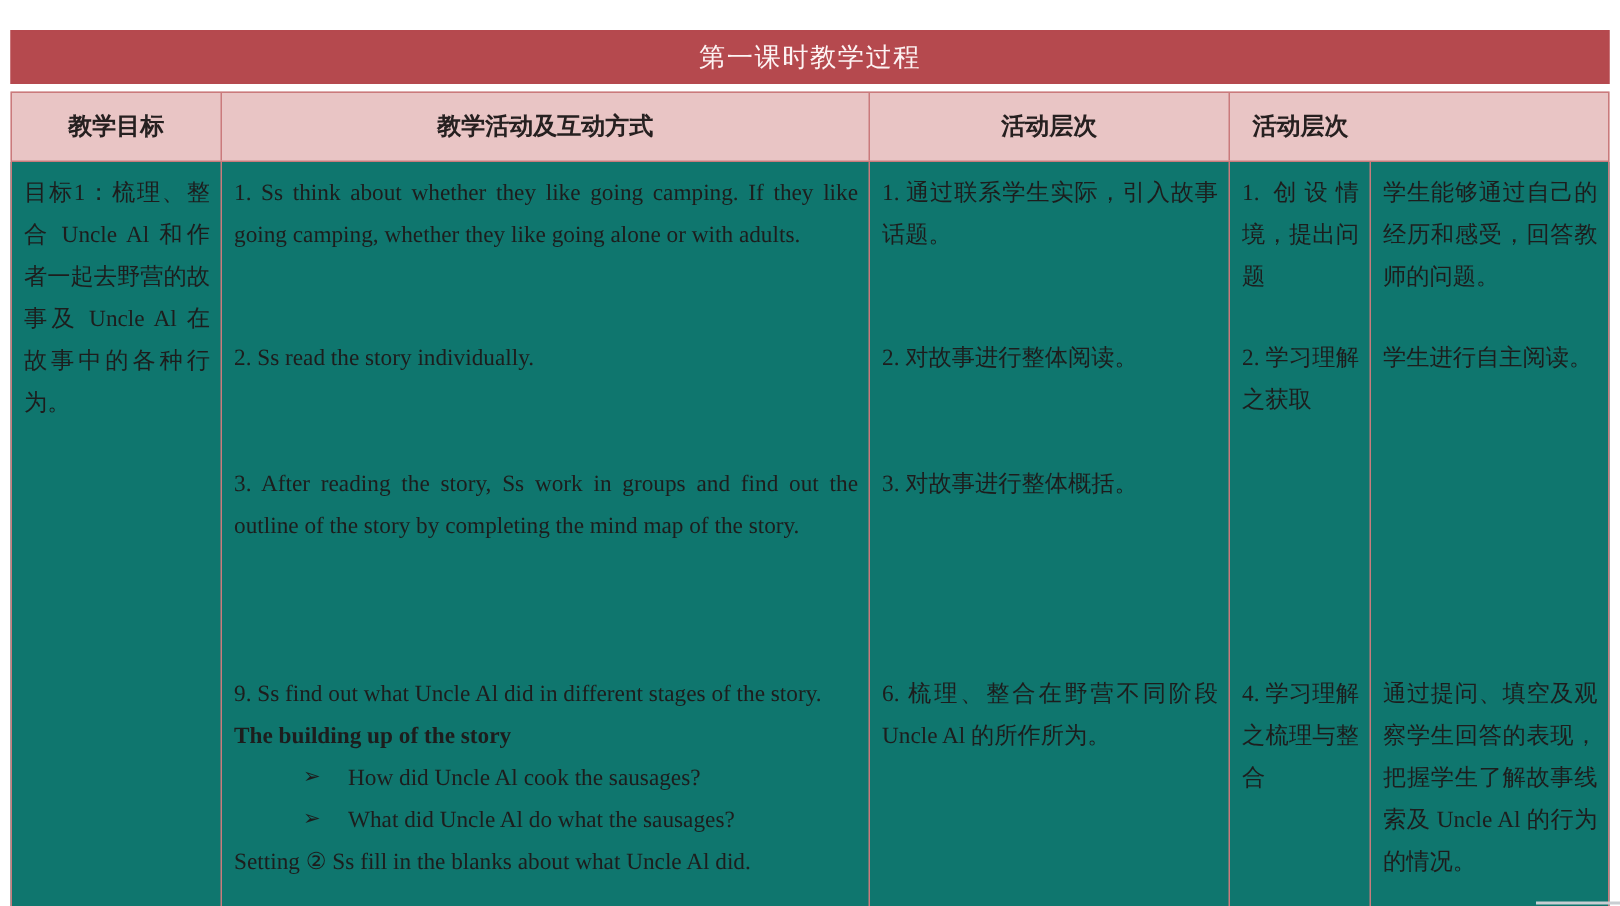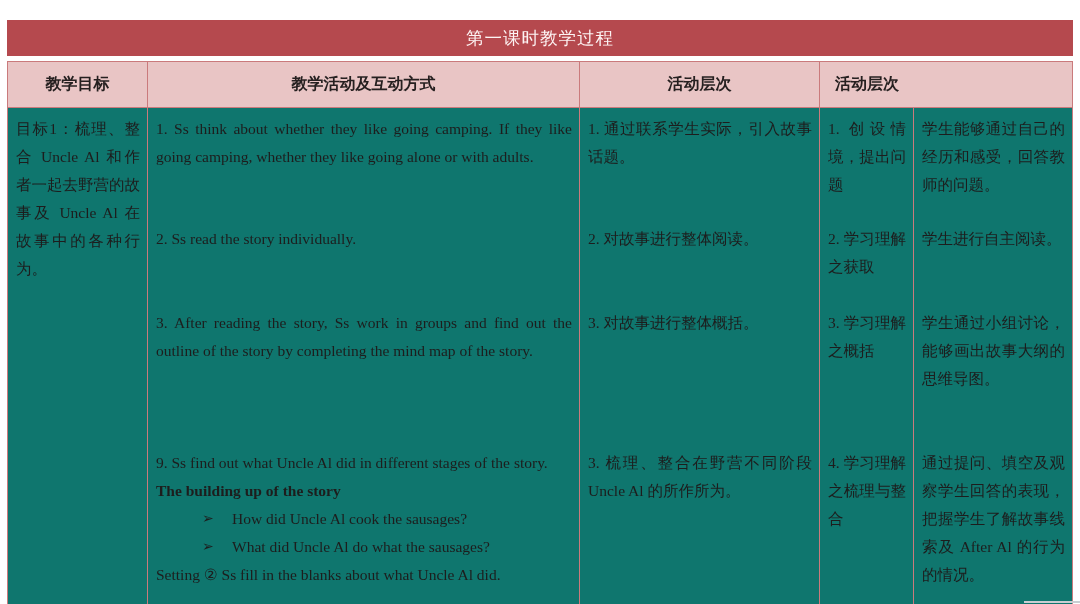--- a/index.html
+++ b/index.html
@@ -102,33 +102,31 @@
           <span>What did Uncle Al do what the sausages?</span>
         </div>
         <div>Setting ② Ss fill in the blanks about what Uncle Al did.</div>
       </div>
     </div>
 
     <div class="bcell">
       <div class="it p1">1. 通过联系学生实际，引入故事话题。</div>
       <div class="it p2">2. 对故事进行整体阅读。</div>
       <div class="it p3">3. 对故事进行整体概括。</div>
-      <div class="it p4">3. 梳理、整合在野营不同阶段 Uncle Al 的所作所为。</div>
+      <div class="it p4">6. 梳理、整合在野营不同阶段 Uncle Al 的所作所为。</div>
     </div>
 
     <div class="bcell">
       <div class="it p1">1. 创设情境，提出问题</div>
       <div class="it p2">2. 学习理解之获取</div>
-      <div class="it p3">3. 学习理解之概括</div>
       <div class="it p4">4. 学习理解之梳理与整合</div>
     </div>
 
     <div class="bcell">
       <div class="it p1">学生能够通过自己的经历和感受，回答教师的问题。</div>
       <div class="it p2">学生进行自主阅读。</div>
-      <div class="it p3">学生通过小组讨论，能够画出故事大纲的思维导图。</div>
-      <div class="it p4">通过提问、填空及观察学生回答的表现，把握学生了解故事线索及 After Al 的行为的情况。</div>
+      <div class="it p4">通过提问、填空及观察学生回答的表现，把握学生了解故事线索及 Uncle Al 的行为的情况。</div>
     </div>
 
   </div>
 </div>
 
 <div class="corner-line"></div>
 
 </body></html>

